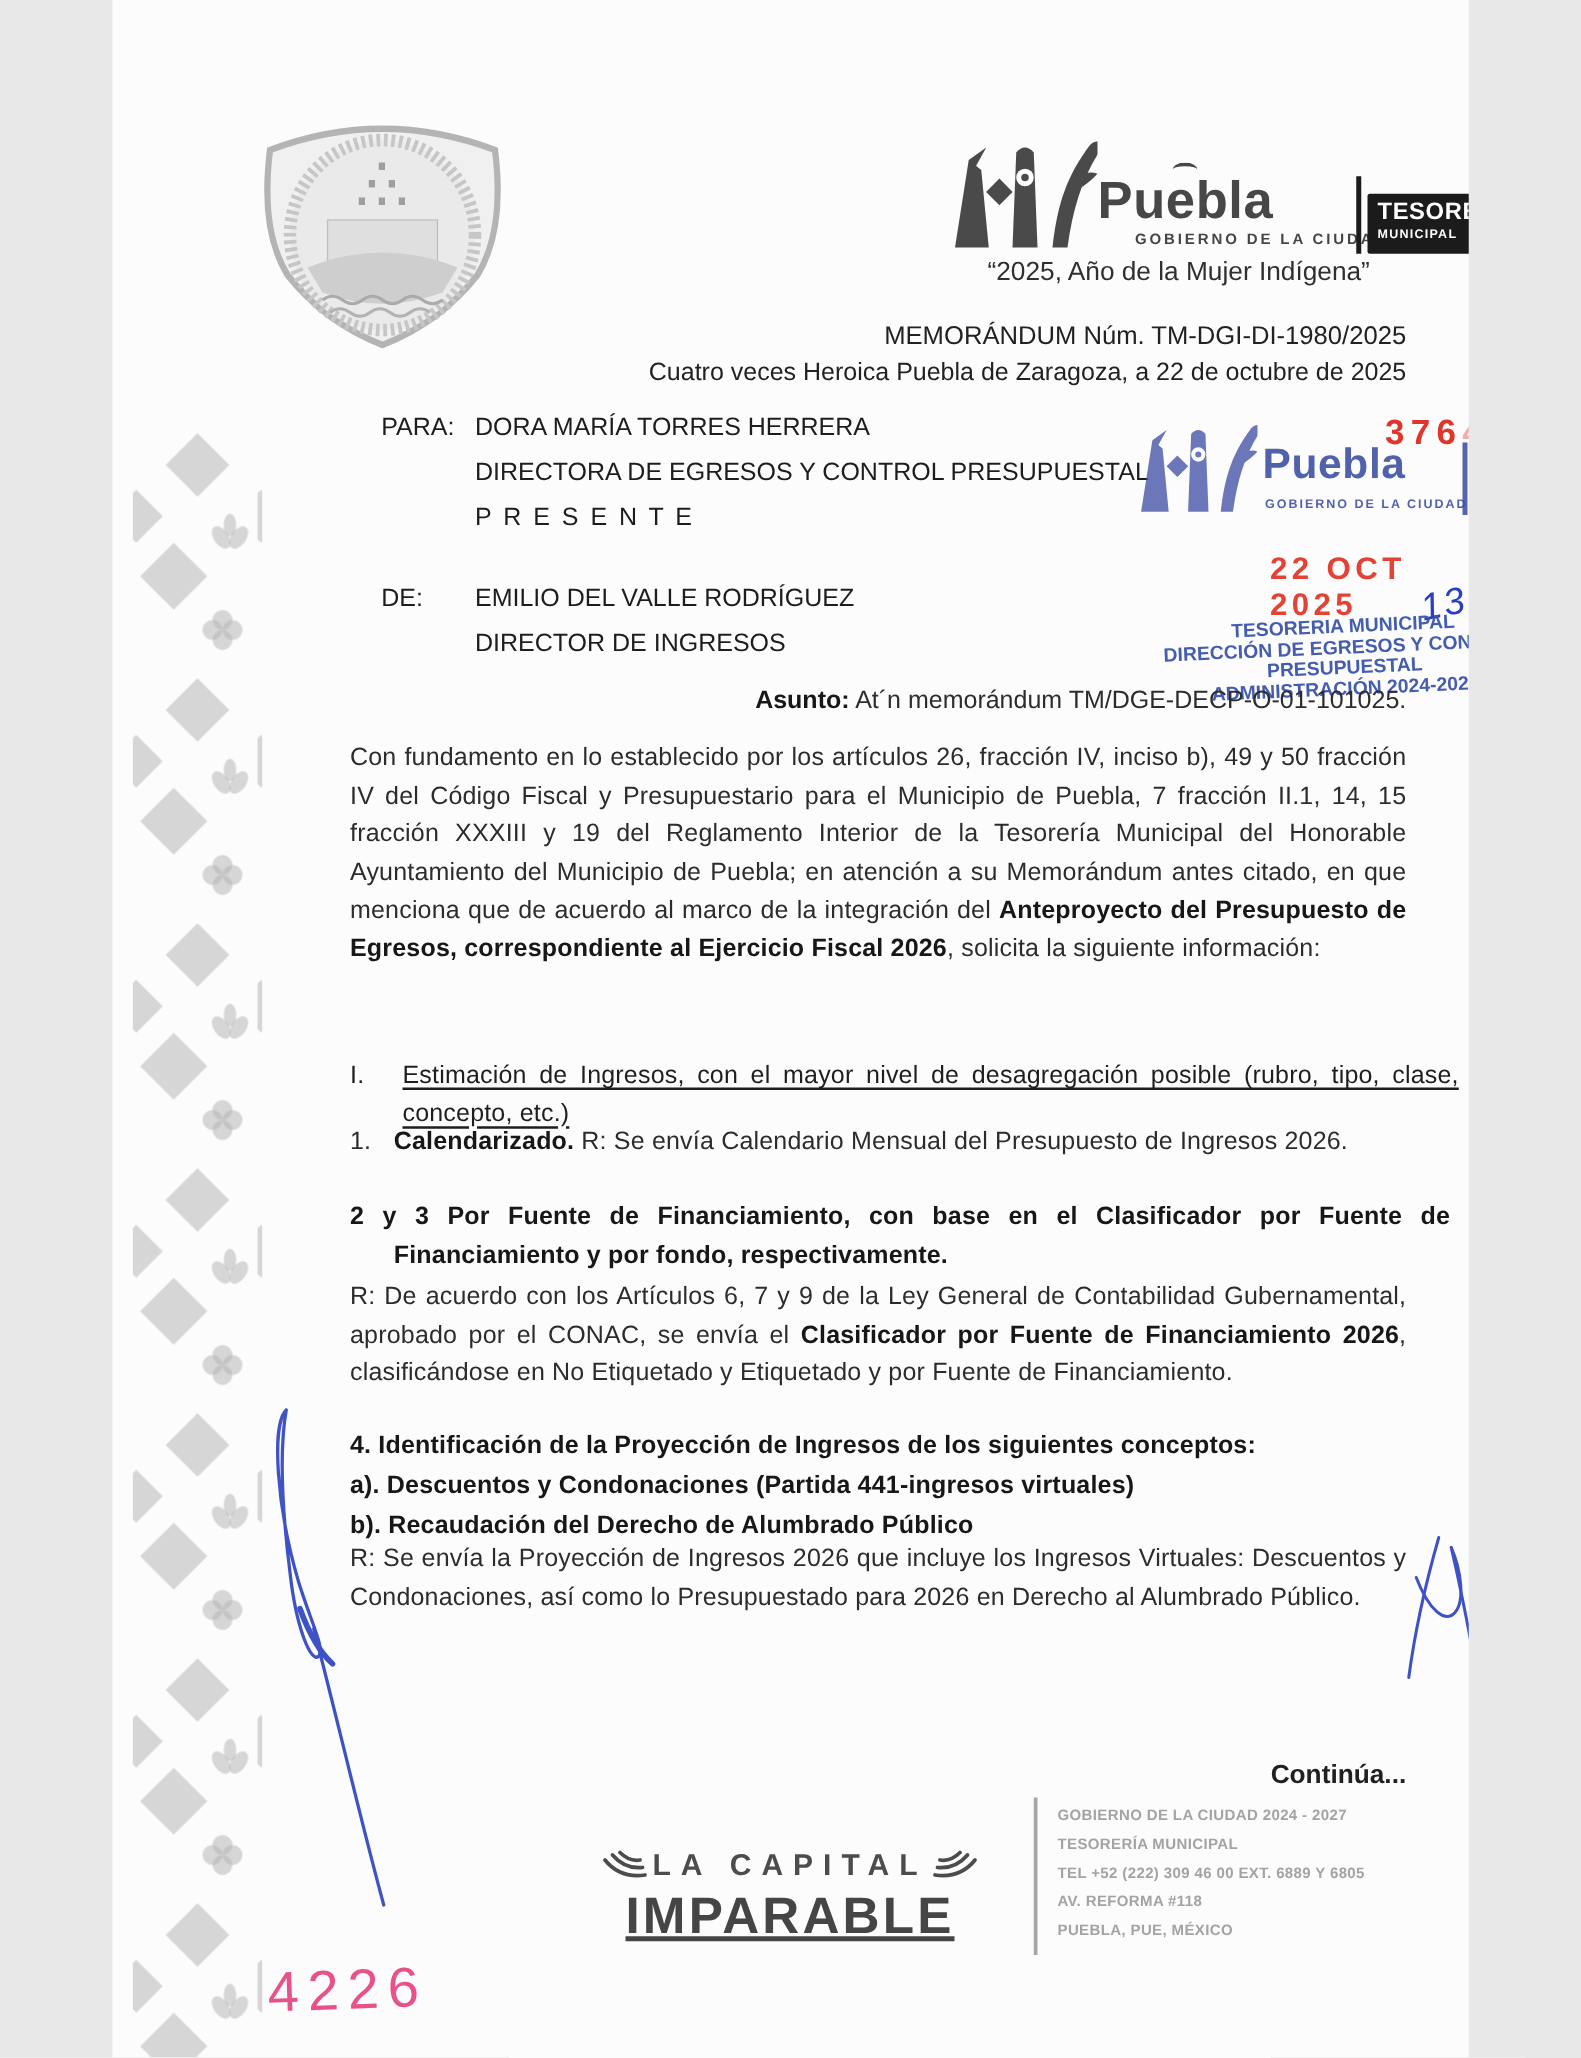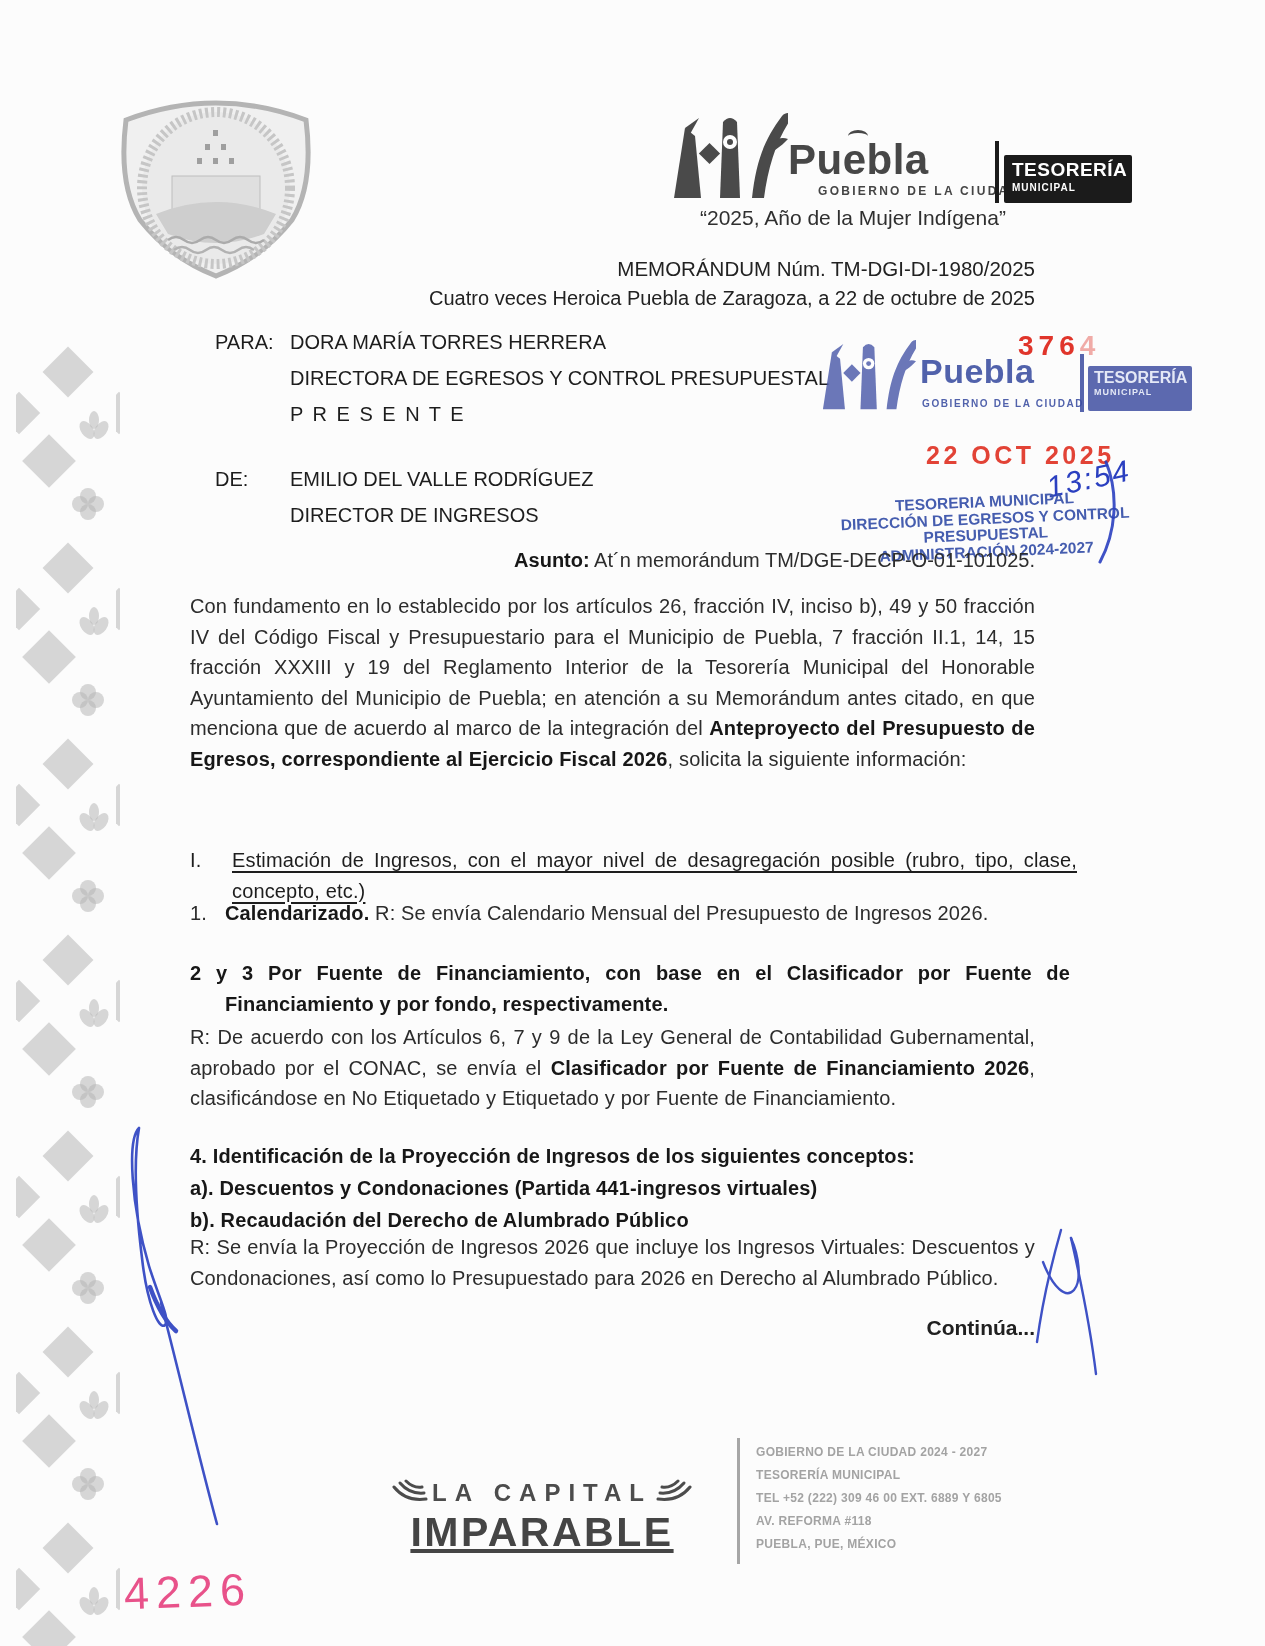--- a/index.html
+++ b/index.html
@@ -1,16 +1,16 @@
 <!DOCTYPE html>
 <html><head>
 <meta charset="utf-8">
 <style>
   html,body{margin:0;padding:0;background:#e8e8e8;}
-  .page{position:relative;width:1265px;height:1646px;background:#fcfcfc;
+  .page{position:relative;width:1085px;height:1646px;background:#fcfcfc;
         font-family:"Liberation Sans",sans-serif;color:#2d2d2d;overflow:hidden;margin:0 auto;}
   .abs{position:absolute;}
   b{color:#171717;}
   .body-text{font-size:20px;line-height:30.5px;text-align:justify;color:#2c2c2c;letter-spacing:0.15px;}
   .hang35{padding-left:35px;text-indent:-35px;}
   .hang42{padding-left:42px;text-indent:-42px;}
   .marker{display:inline-block;text-indent:0;}
   .u{text-decoration:underline;text-underline-offset:4px;text-decoration-thickness:1.5px;}
   .rightline{left:190px;width:845px;text-align:right;}
   
@@ -159,24 +159,24 @@
   <div class="abs body-text hang35" style="left:190px;top:958px;width:845px"><b>2 y 3 Por Fuente de Financiamiento, con base en el Clasificador por Fuente de Financiamiento y por fondo, respectivamente.</b></div>
 
   <div class="abs body-text" style="left:190px;top:1022px;width:845px"><span>R: De acuerdo con los Artículos 6, 7 y 9 de la Ley General de Contabilidad Gubernamental, aprobado por el CONAC, se envía el </span><b>Clasificador por Fuente de Financiamiento 2026</b><span>, clasificándose en No Etiquetado y Etiquetado y por Fuente de Financiamiento.</span></div>
 
   <div class="abs body-text" style="left:190px;top:1141px;width:845px;text-align:left"><b>4. Identificación de la Proyección de Ingresos de los siguientes conceptos:</b></div>
   <div class="abs body-text" style="left:190px;top:1173px;width:845px;text-align:left"><b>a). Descuentos y Condonaciones (Partida 441-ingresos virtuales)</b></div>
   <div class="abs body-text" style="left:190px;top:1205px;width:845px;text-align:left"><b>b). Recaudación del Derecho de Alumbrado Público</b></div>
 
   <div class="abs body-text" style="left:190px;top:1232px;width:845px">R: Se envía la Proyección de Ingresos 2026 que incluye los Ingresos Virtuales: Descuentos y Condonaciones, así como lo Presupuestado para 2026 en Derecho al Alumbrado Público.</div>
 
-  <div class="abs rightline continua" style="top:1316px">Continúa...</div>
+  <div class="abs rightline continua" style="top:1408px">Continúa...</div>
 
   <div class="abs" style="left:392px;top:1479px;width:300px;text-align:center">
-    <div style="display:flex;align-items:flex-start;justify-content:center;gap:4px">
+    <div style="display:flex;align-items:center;justify-content:center;gap:4px">
       <svg width="36" height="26" viewBox="0 0 36 26">
         <g stroke="#4c4c4c" stroke-width="3" fill="none" stroke-linecap="round">
           <path d="M34 20 C20 22 10 18 2 8"></path>
             <path d="M32 14 C22 15 14 11 8 4"></path>
             <path d="M30 8 C24 9 18 6 14 2"></path>
         </g>
       </svg>
       <span class="cap-line1">LA CAPITAL</span>
       <svg width="36" height="26" viewBox="0 0 36 26">
         <g stroke="#4c4c4c" stroke-width="3" fill="none" stroke-linecap="round">

